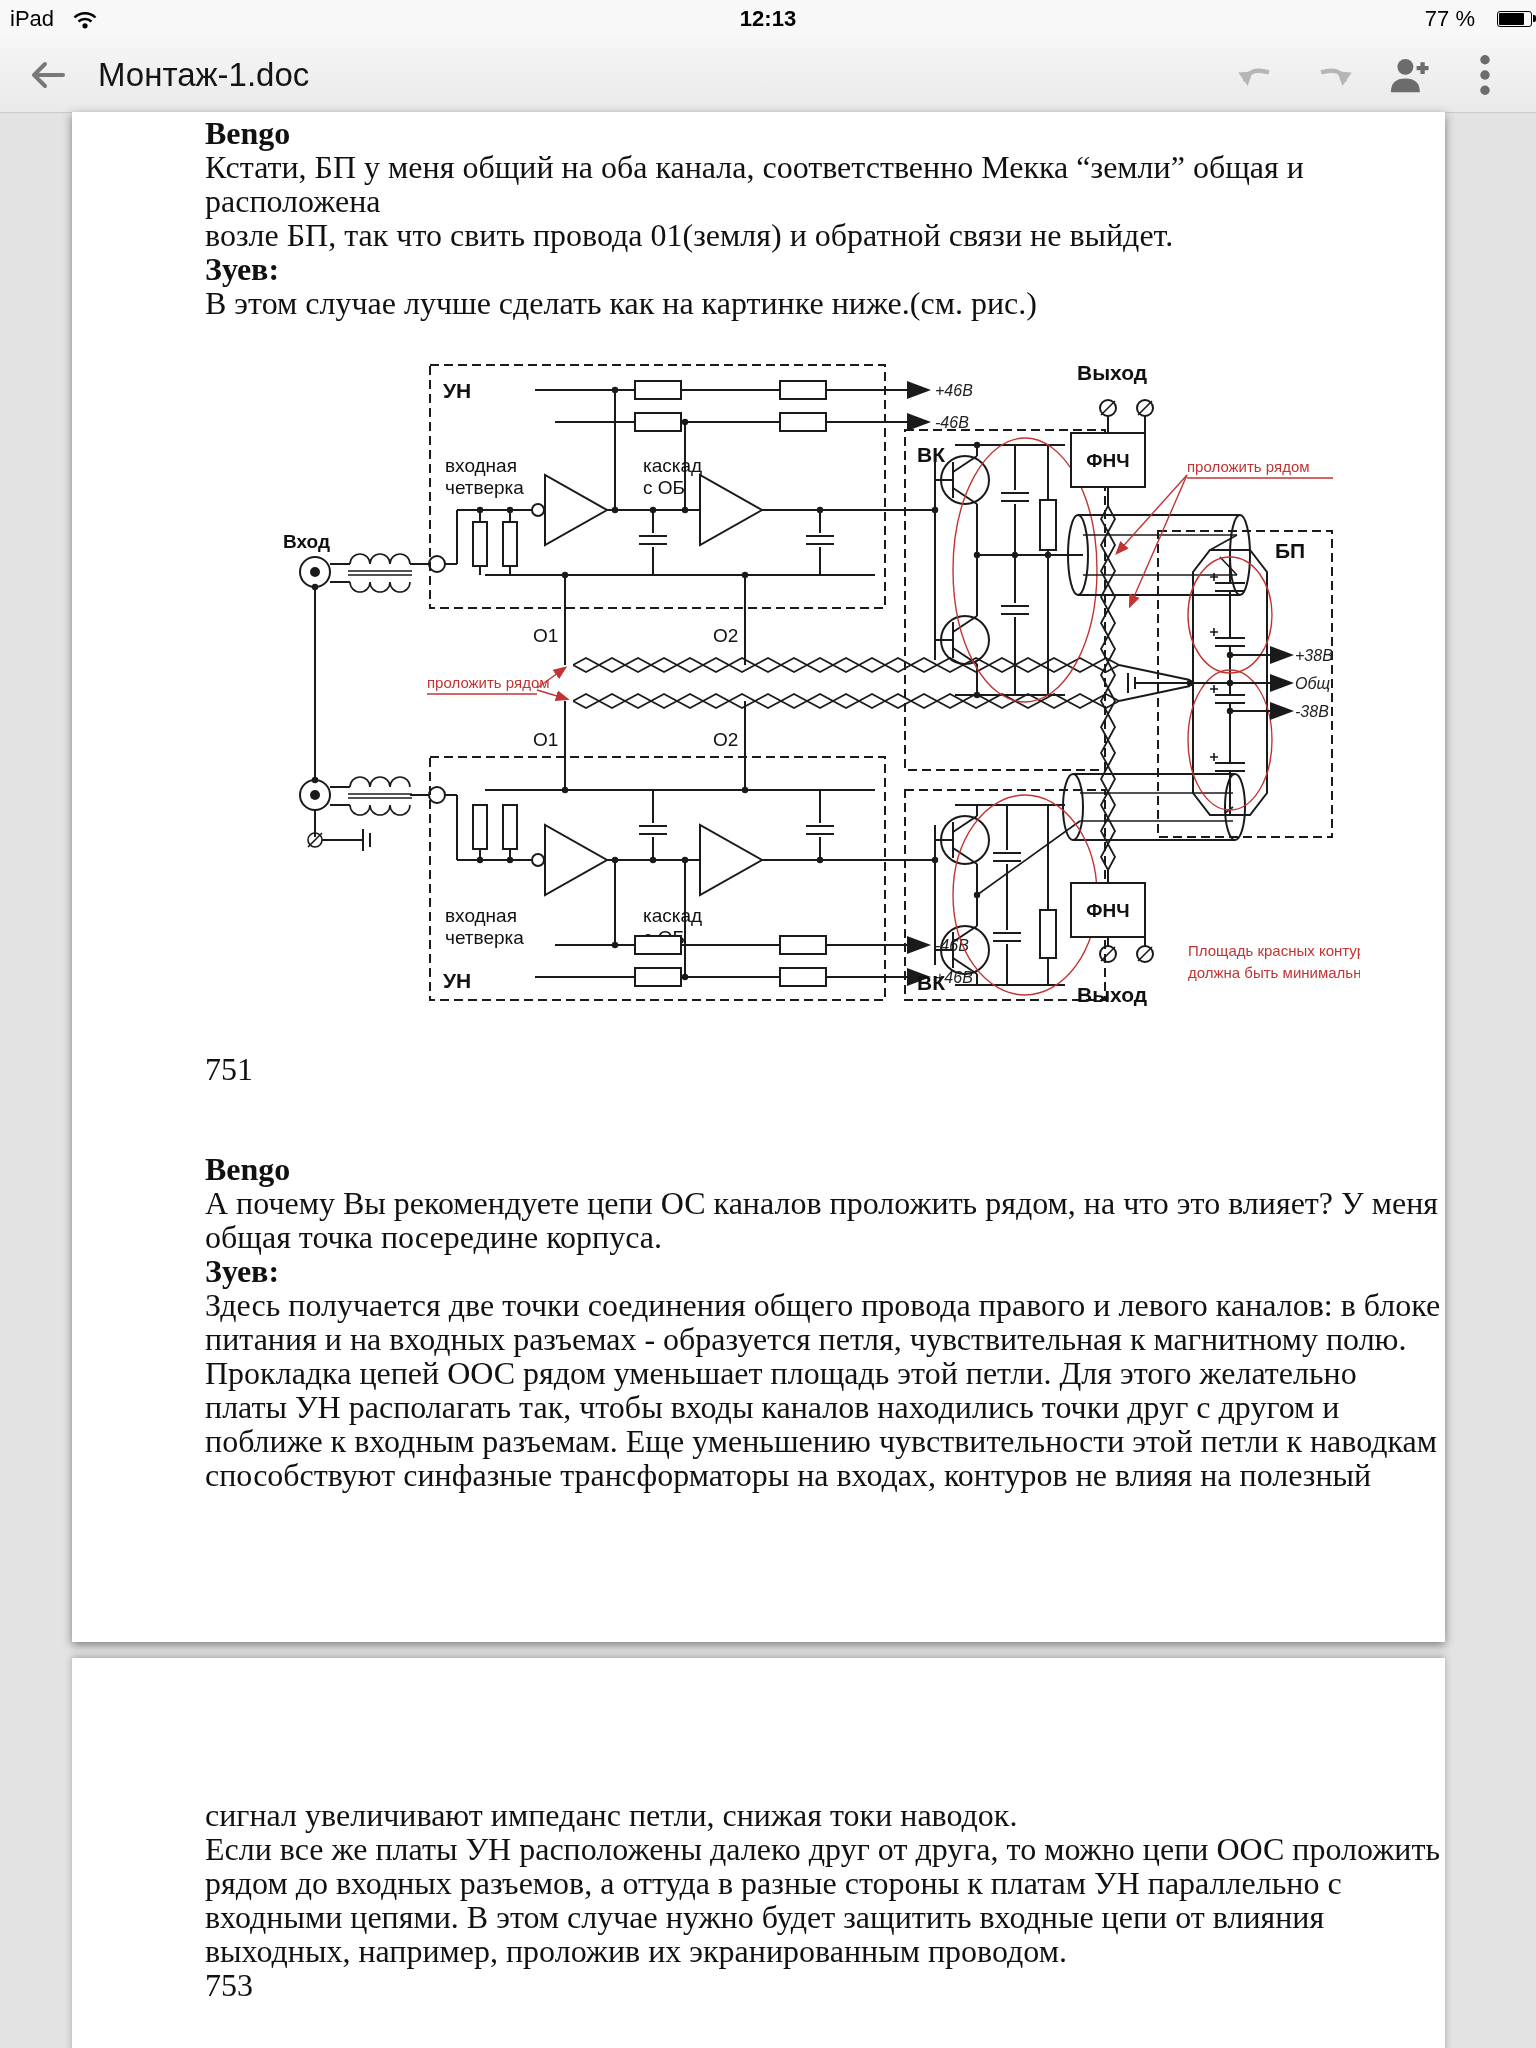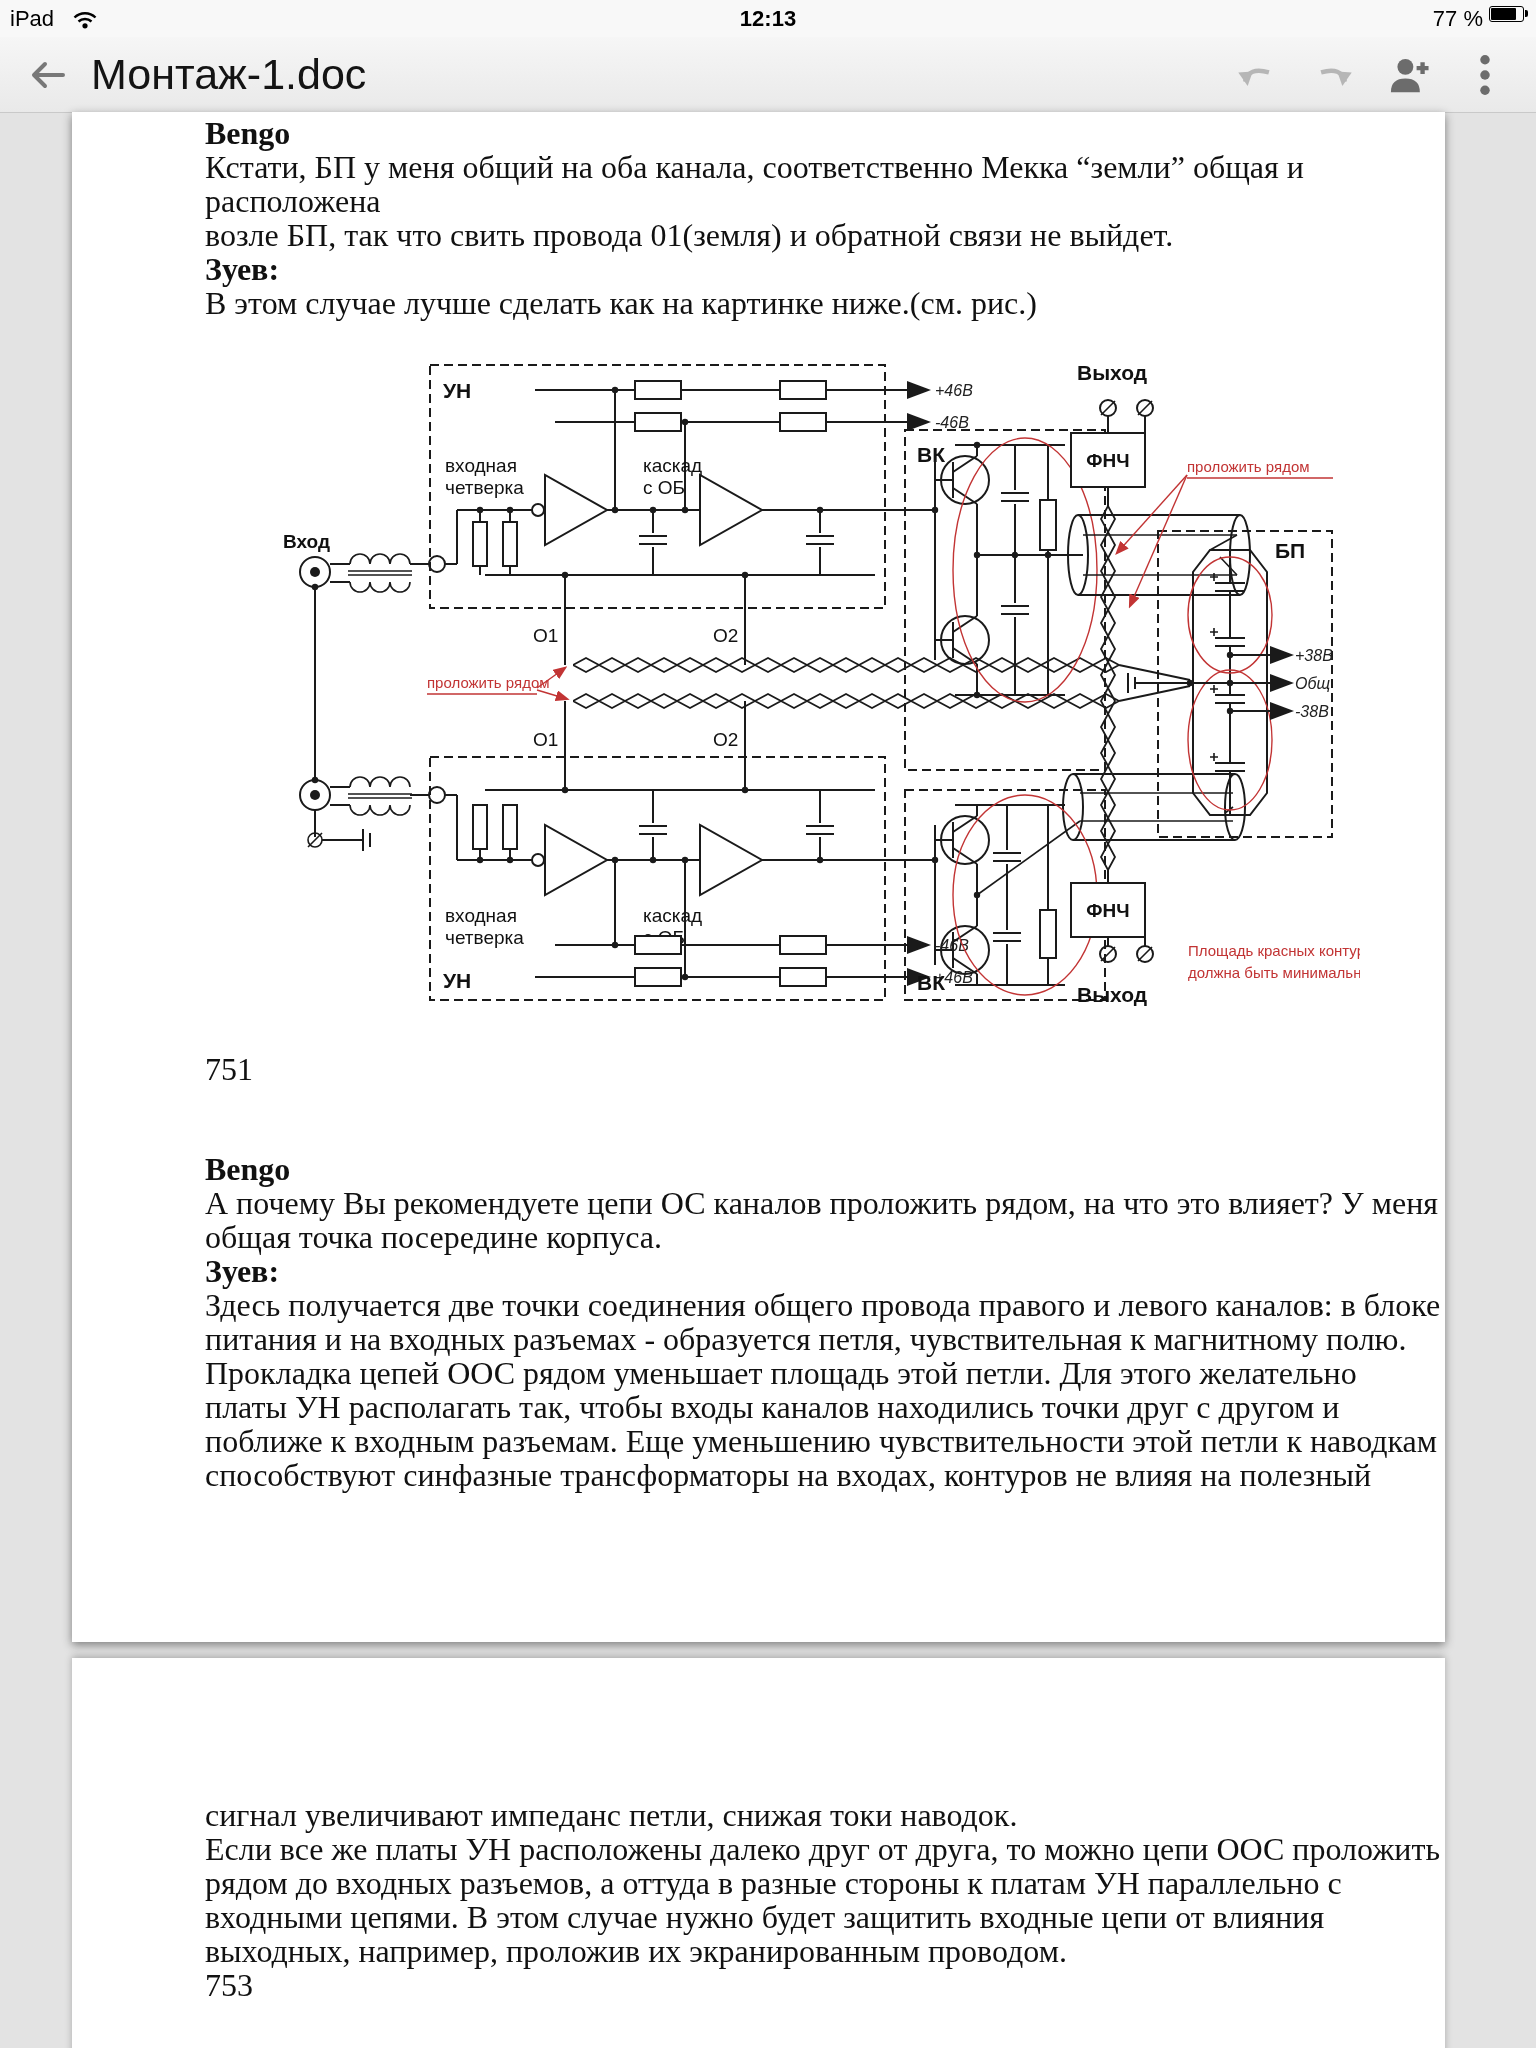--- a/index.html
+++ b/index.html
@@ -3,30 +3,30 @@
 <meta charset="utf-8">
 <style>
   html,body{margin:0;padding:0;}
   body{width:1536px;height:2048px;position:relative;overflow:hidden;background:#e3e3e3;
        font-family:"Liberation Sans",sans-serif;}
   
   #statusbar{position:absolute;left:0;top:0;width:1536px;height:37px;background:#f8f8f8;
     display:flex;align-items:center;justify-content:space-between;font-size:22px;color:#000;}
   .sb-left{display:flex;align-items:center;gap:18px;padding-left:10px;}
   .sb-center{position:absolute;left:0;right:0;text-align:center;font-weight:600;}
-  .sb-right{display:flex;align-items:flex-start;gap:6px;padding-right:12px;}
+  .sb-right{display:flex;align-items:center;gap:22px;padding-right:4px;}
   .batt{width:33px;height:14px;border:1.5px solid #000;border-radius:3px;position:relative;}
   .batt .lvl{position:absolute;left:1px;top:1px;bottom:1px;width:77%;background:#000;border-radius:1px;}
   .batt .nub{position:absolute;right:-5px;top:3.5px;width:3px;height:7px;background:#000;border-radius:0 2px 2px 0;}
   
   #toolbar{position:absolute;left:0;top:37px;width:1536px;height:75px;
     background:linear-gradient(#f6f6f6,#e9e9e9);border-bottom:1px solid #c9c9c9;
     display:flex;align-items:center;}
   #back-btn{margin-left:26px;width:44px;height:44px;display:flex;align-items:center;justify-content:center;}
-  #doc-title{margin-left:21px;font-size:43px;color:#141414;}
+  #doc-title{margin-left:28px;font-size:33px;color:#141414;}
   .tb-right{margin-left:auto;display:flex;align-items:center;gap:30px;padding-right:28px;}
   .tb-btn{width:46px;height:46px;display:flex;align-items:center;justify-content:center;}
   
   .page{position:absolute;left:72px;width:1373px;background:#fff;
         box-shadow:0 3px 9px rgba(0,0,0,0.45);}
   #page1{top:112px;height:1530px;}
   #page2{top:1658px;height:420px;box-shadow:0 -2px 7px rgba(0,0,0,0.25);}
   .textblock{position:absolute;left:133px;font-family:"Liberation Serif",serif;
              font-size:32px;color:#111;white-space:nowrap;}
   .ln{height:34px;line-height:34px;}

